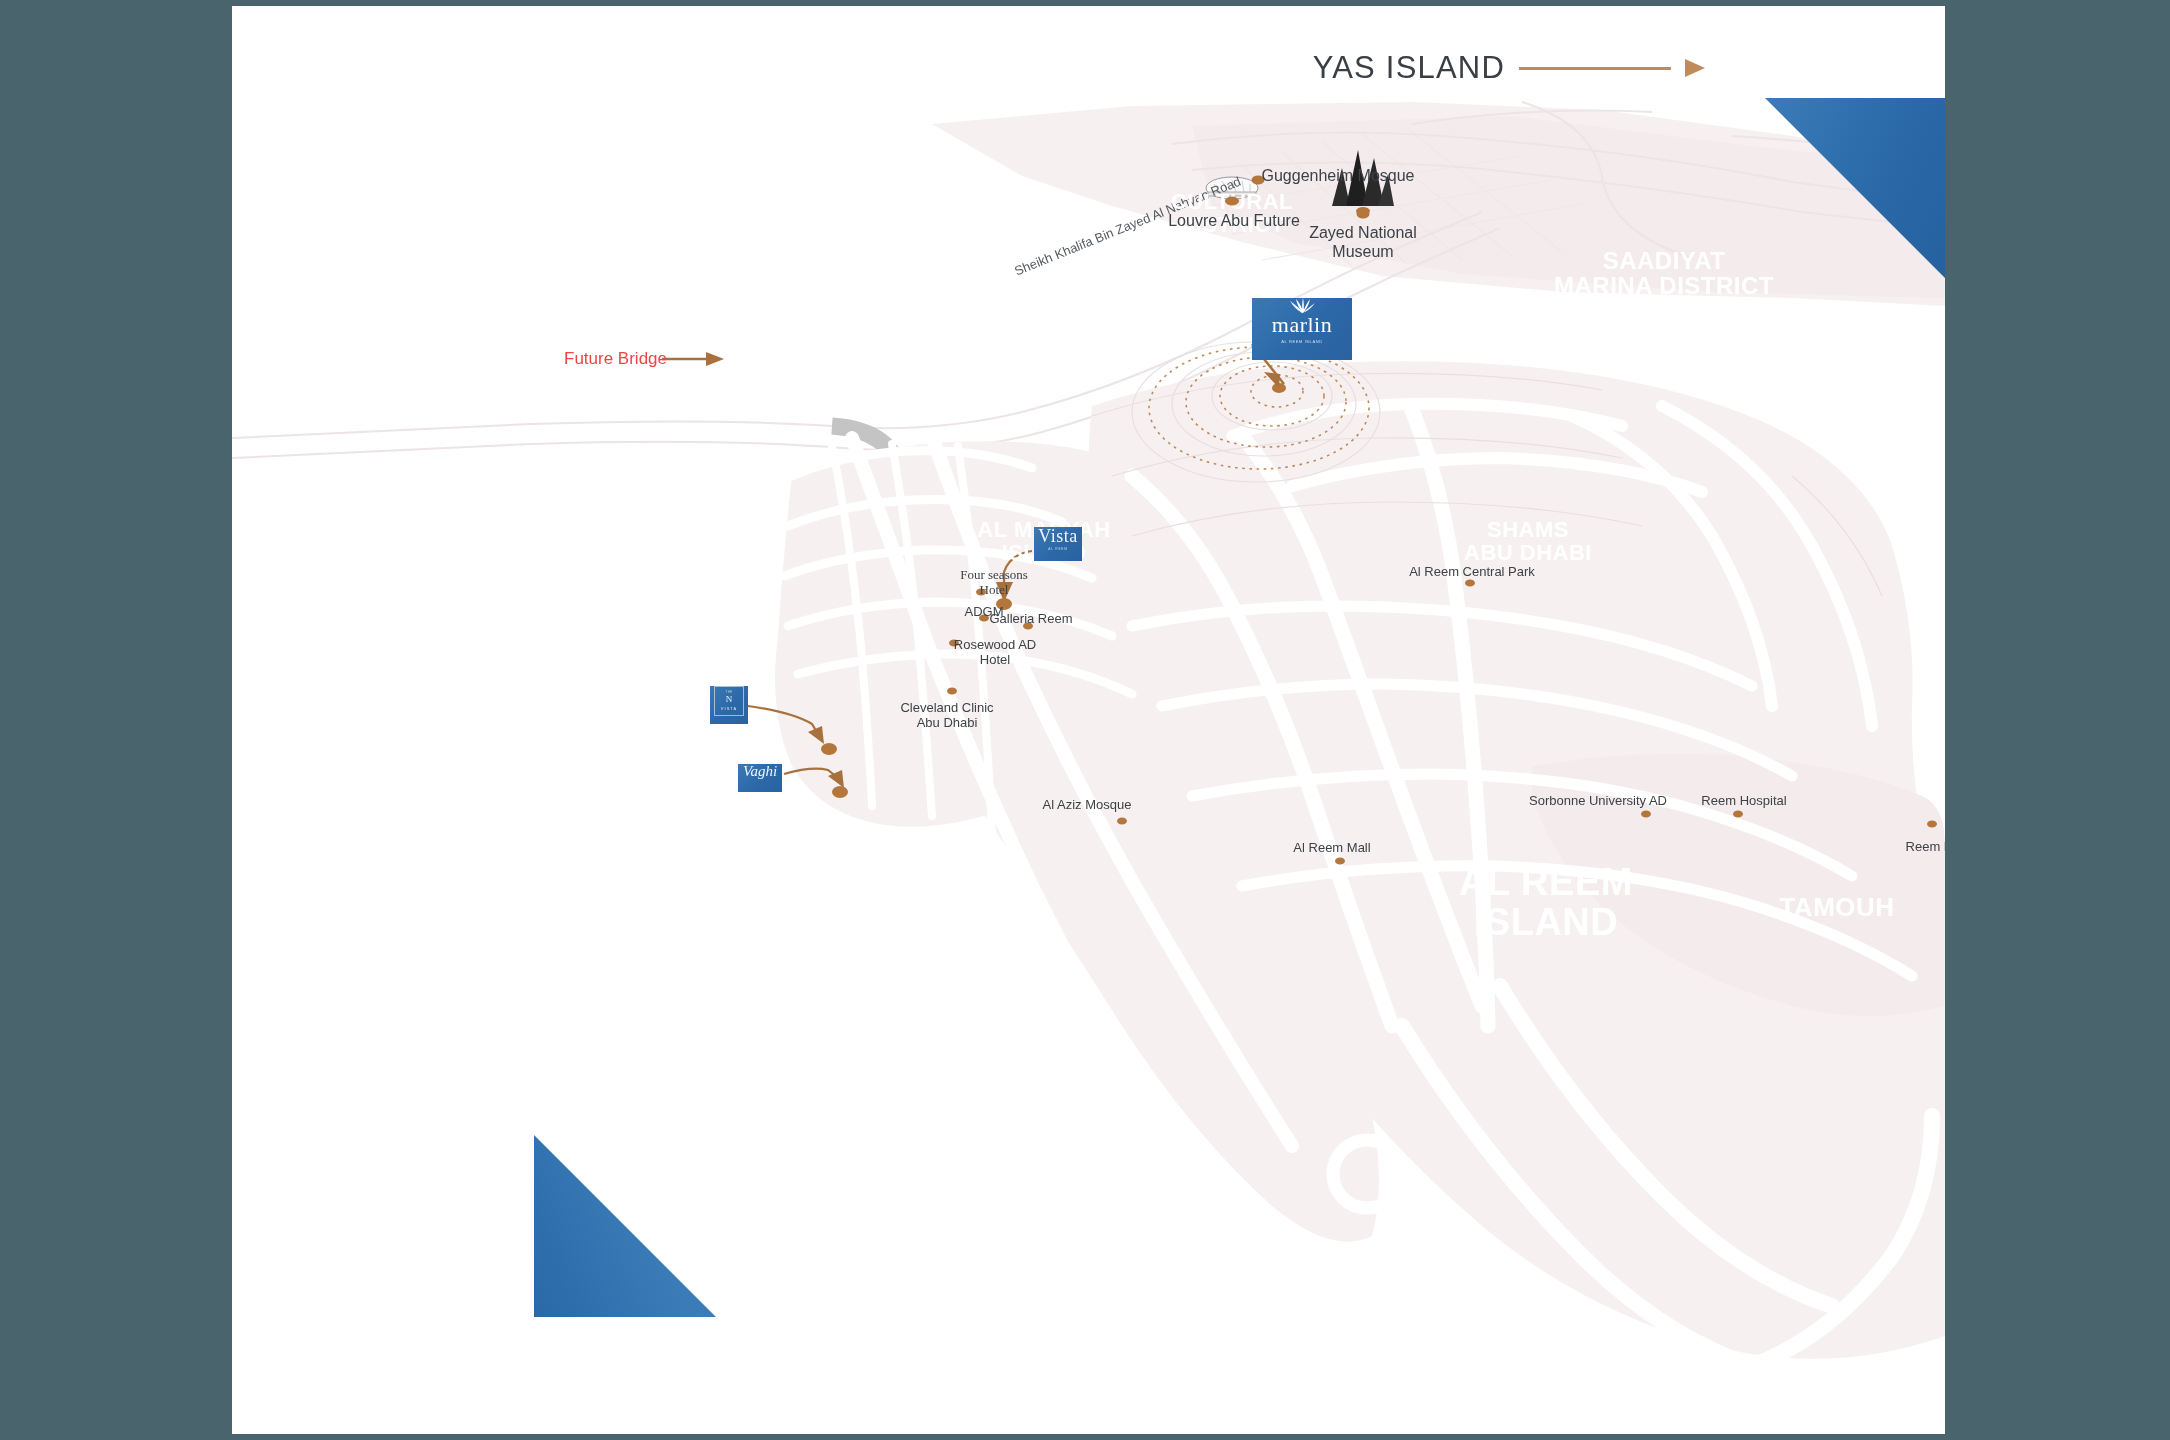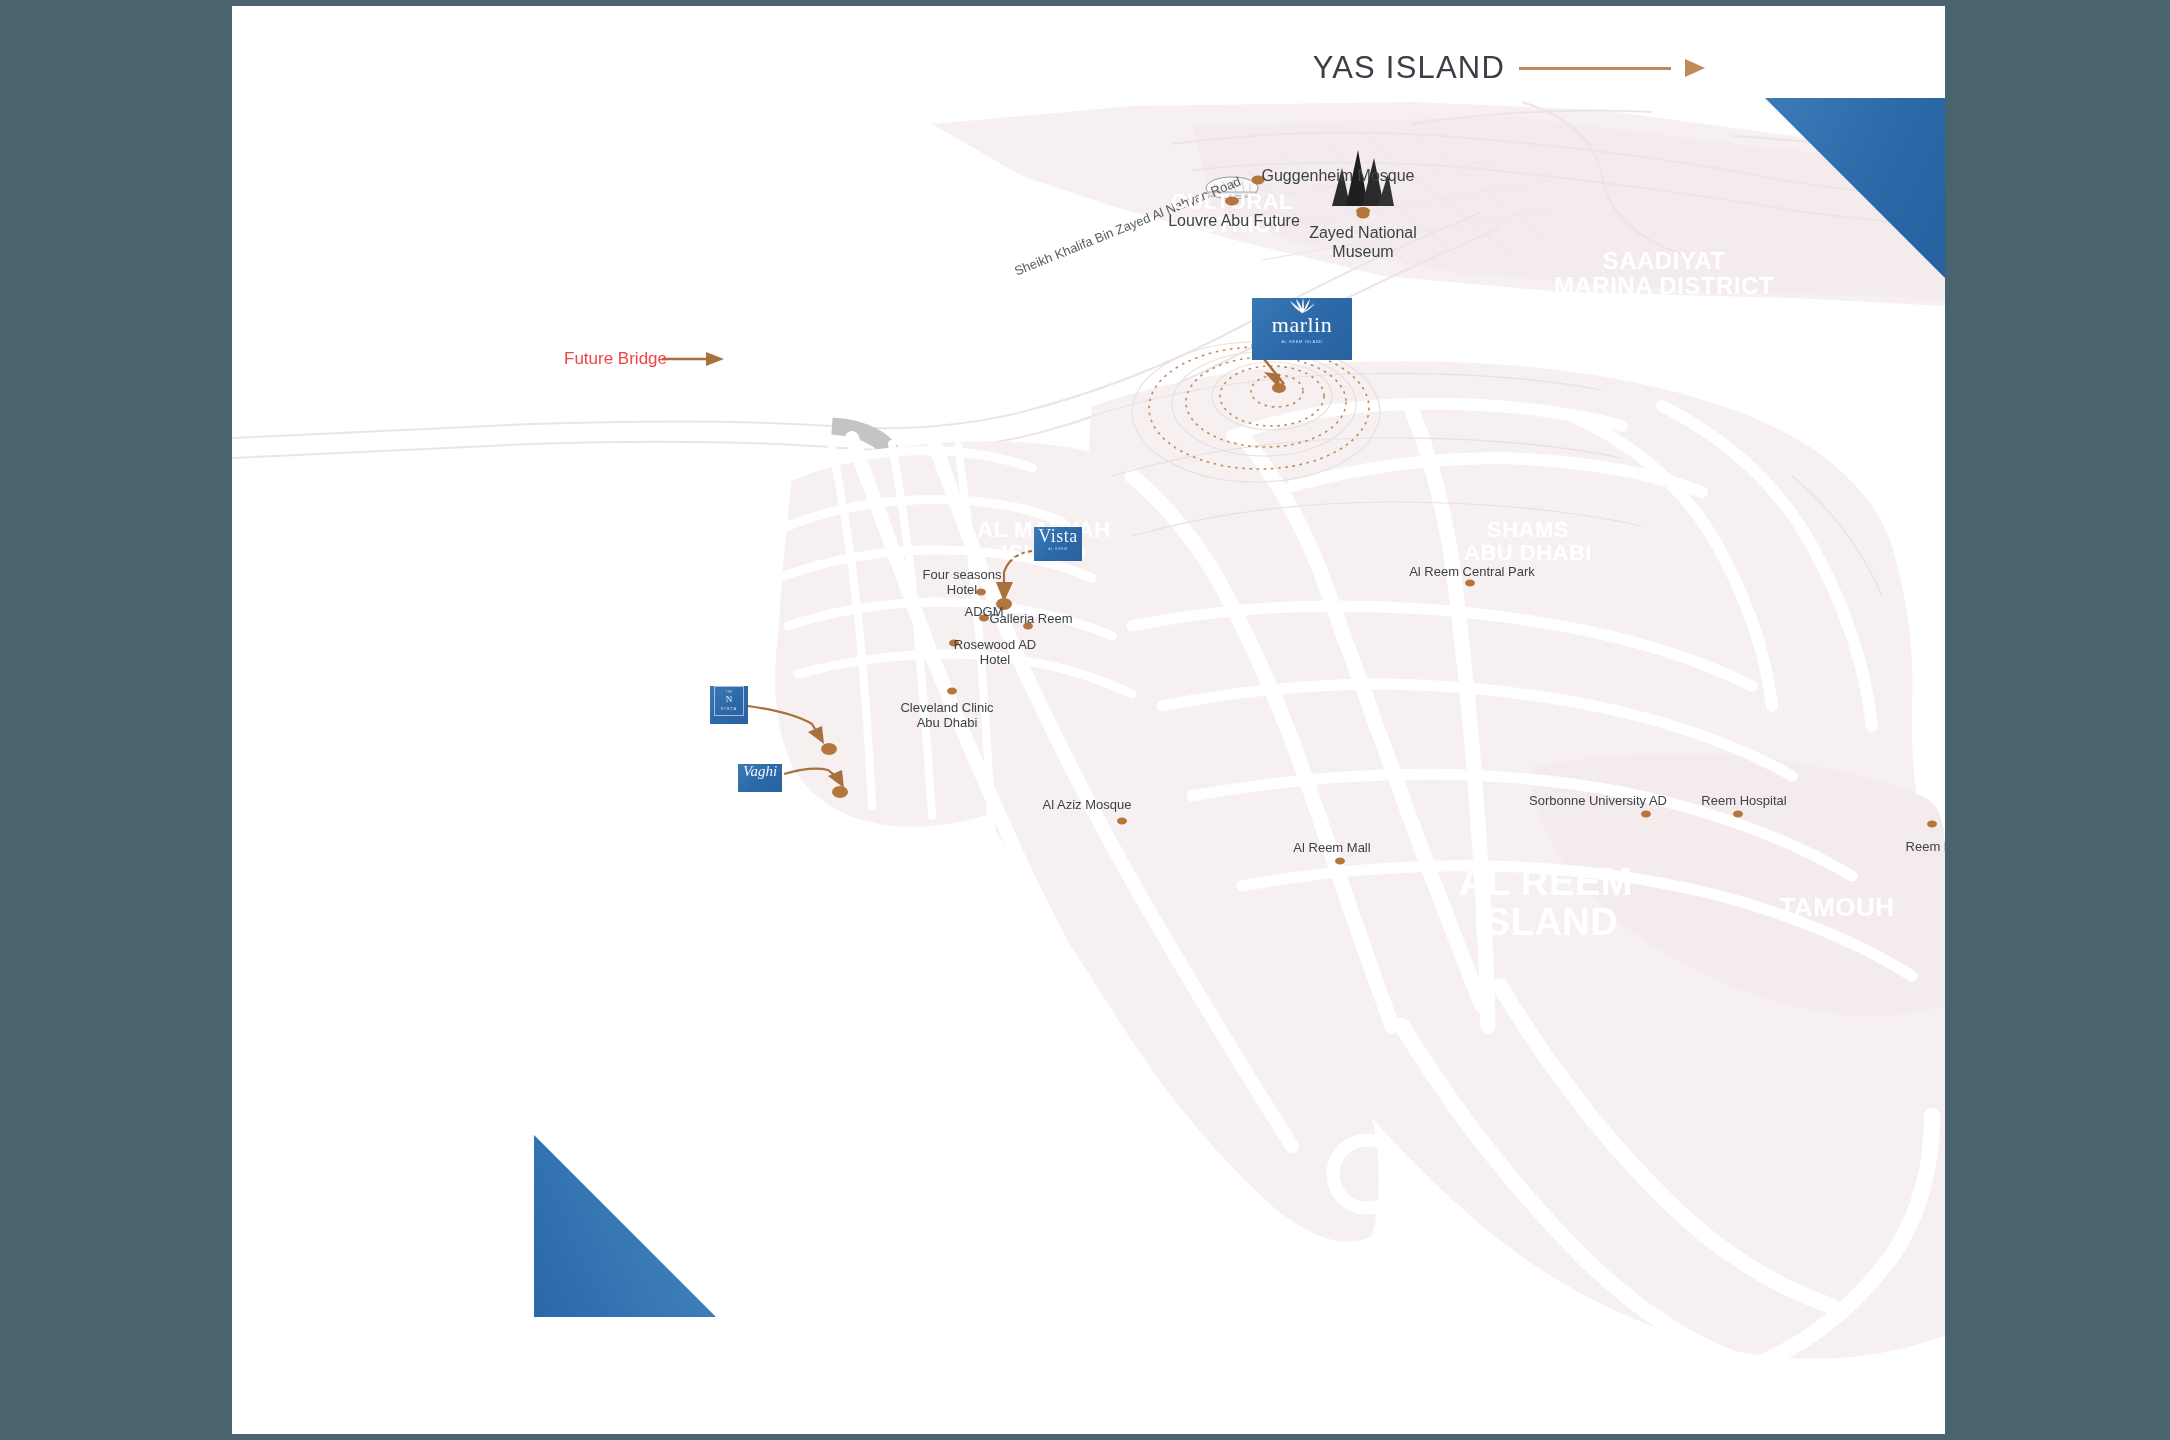--- a/index.html
+++ b/index.html
@@ -325,21 +325,21 @@
 
     <div id="pois-layer">
         <div class="dot" style="left: 1026px; top: 174px;"></div>
         <div class="poi mid" style="left: 1106px; top: 161px;">Guggenheim Mosque</div>
         <div class="dot" style="left: 1000px; top: 195px;"></div>
         <div class="poi mid" style="left: 1002px; top: 206px;">Louvre Abu Future</div>
         <div class="dot" style="left: 1131px; top: 208px;"></div>
         <div class="poi mid" style="left: 1131px; top: 218px;">Zayed National
 Museum</div>
         <div class="dot sm" style="left: 749px; top: 586px;"></div>
-        <div class="poi" style="left: 730px; top: 561px;">Four seasons
+        <div class="poi" style="left: 762px; top: 561px; font-family: Liberation Serif, serif;">Four seasons
 Hotel</div>
         <div class="dot sm" style="left: 752px; top: 612px;"></div>
         <div class="poi" style="left: 752px; top: 598px;">ADGM</div>
         <div class="dot sm" style="left: 796px; top: 620px;"></div>
         <div class="poi" style="left: 799px; top: 605px;">Galleria Reem</div>
         <div class="dot sm" style="left: 722px; top: 637px;"></div>
         <div class="poi" style="left: 763px; top: 631px;">Rosewood AD
 Hotel</div>
         <div class="dot sm" style="left: 720px; top: 685px;"></div>
         <div class="poi" style="left: 715px; top: 694px;">Cleveland Clinic

